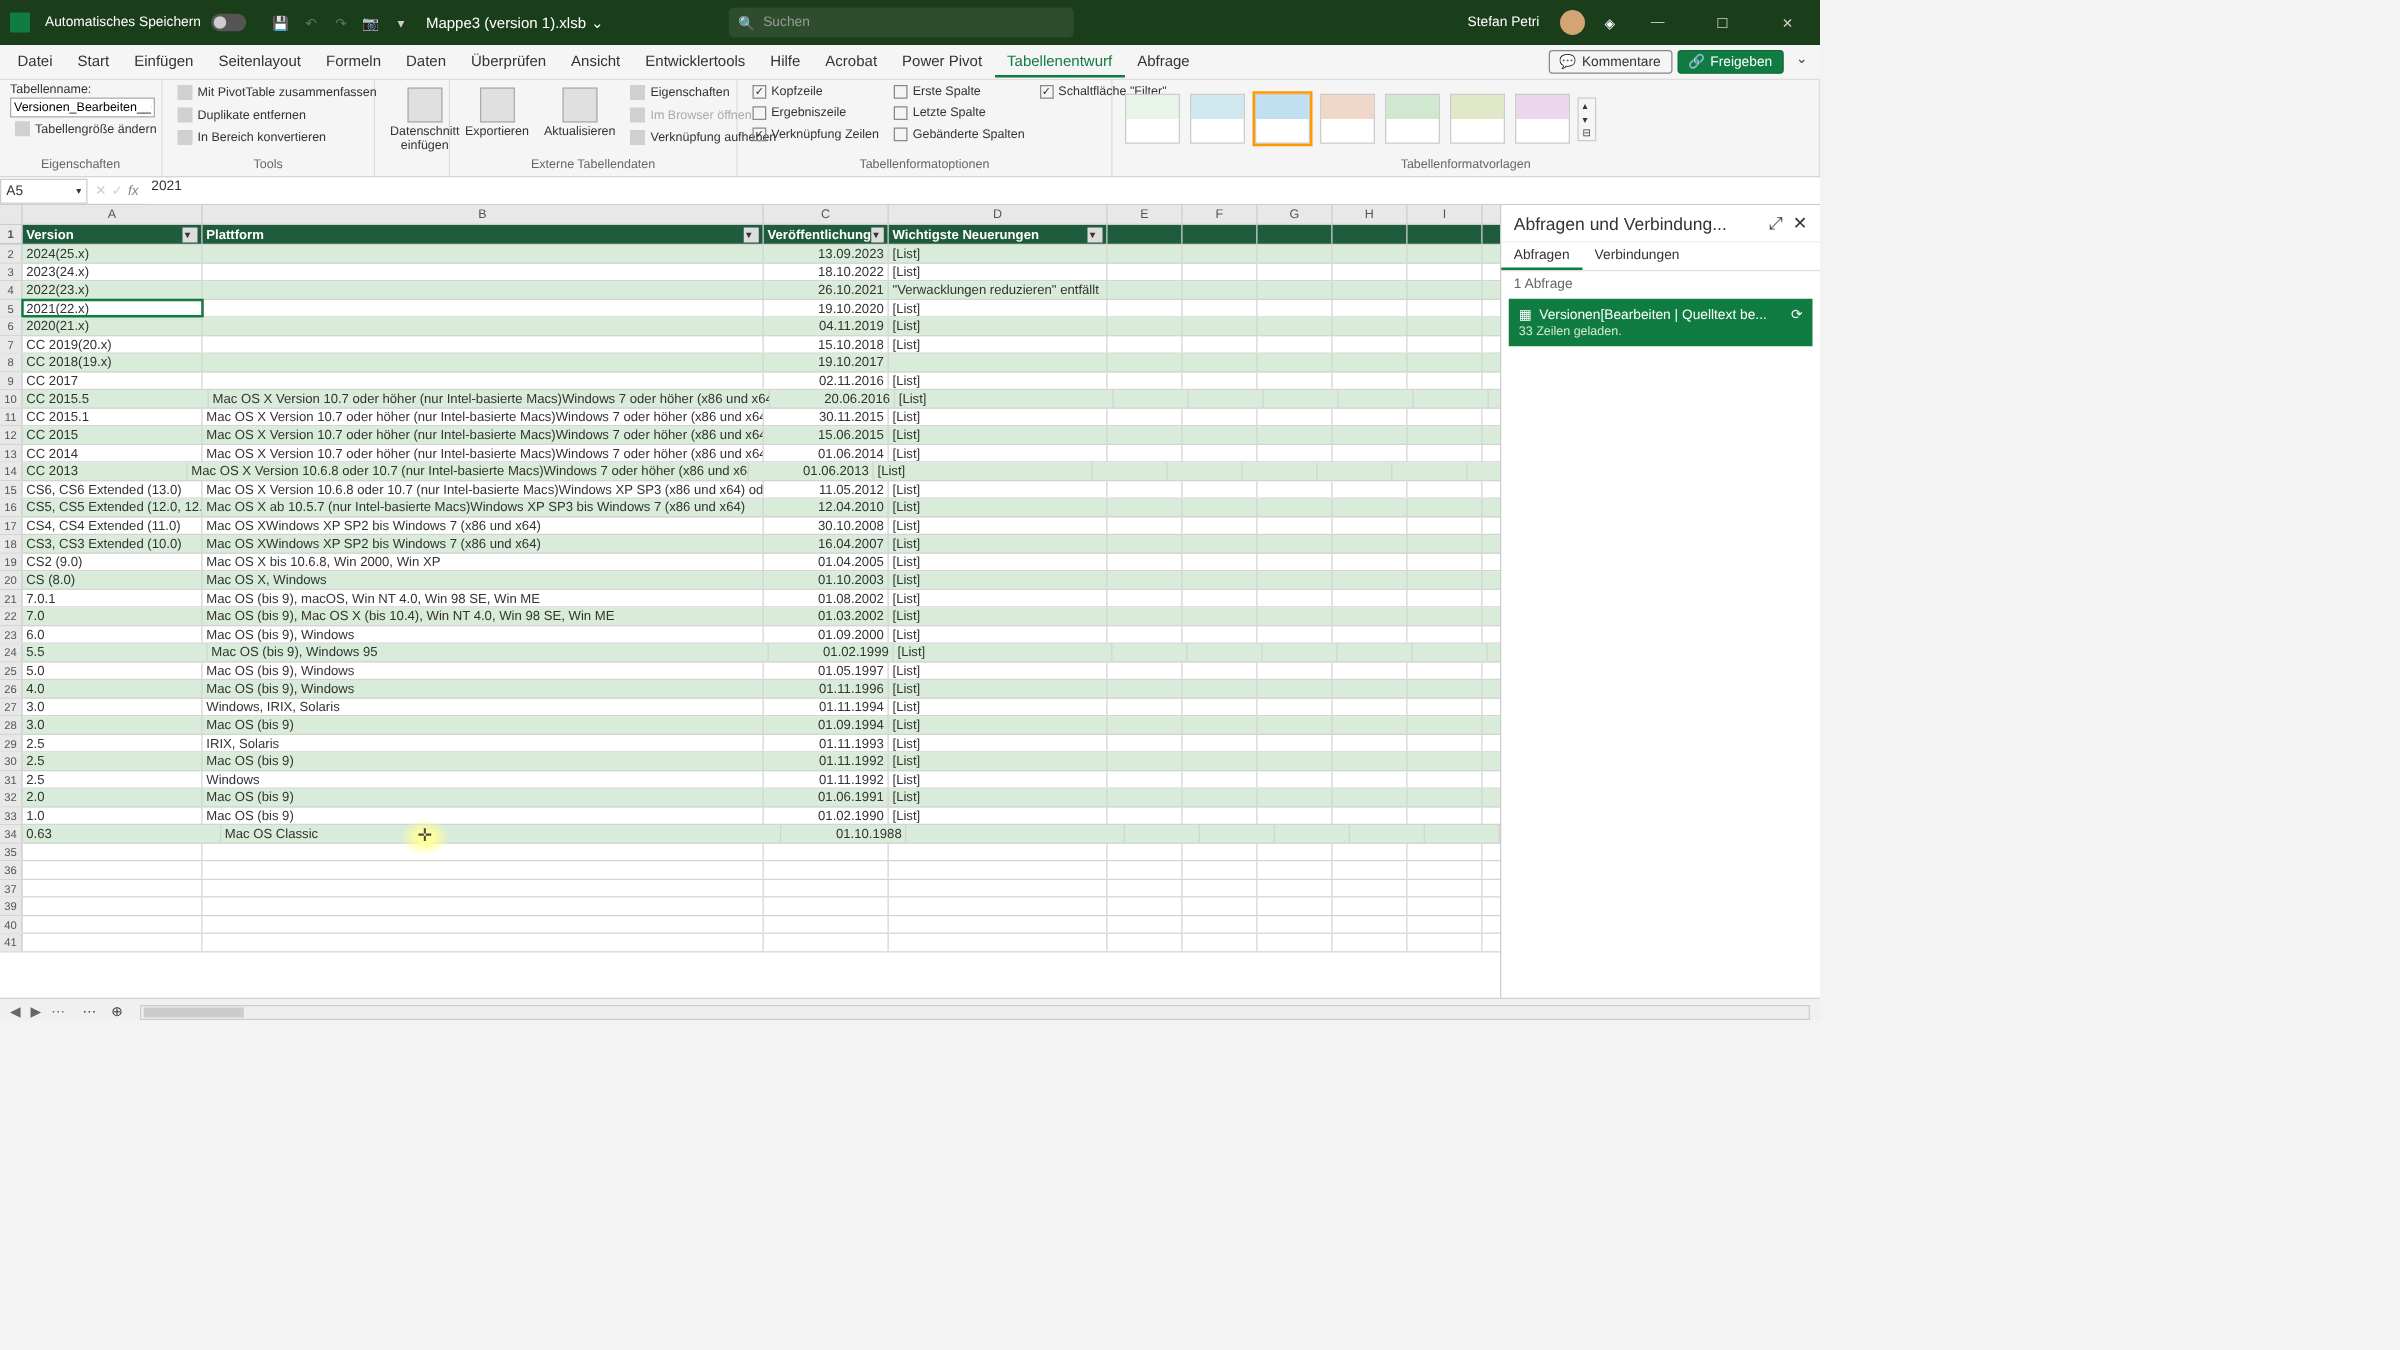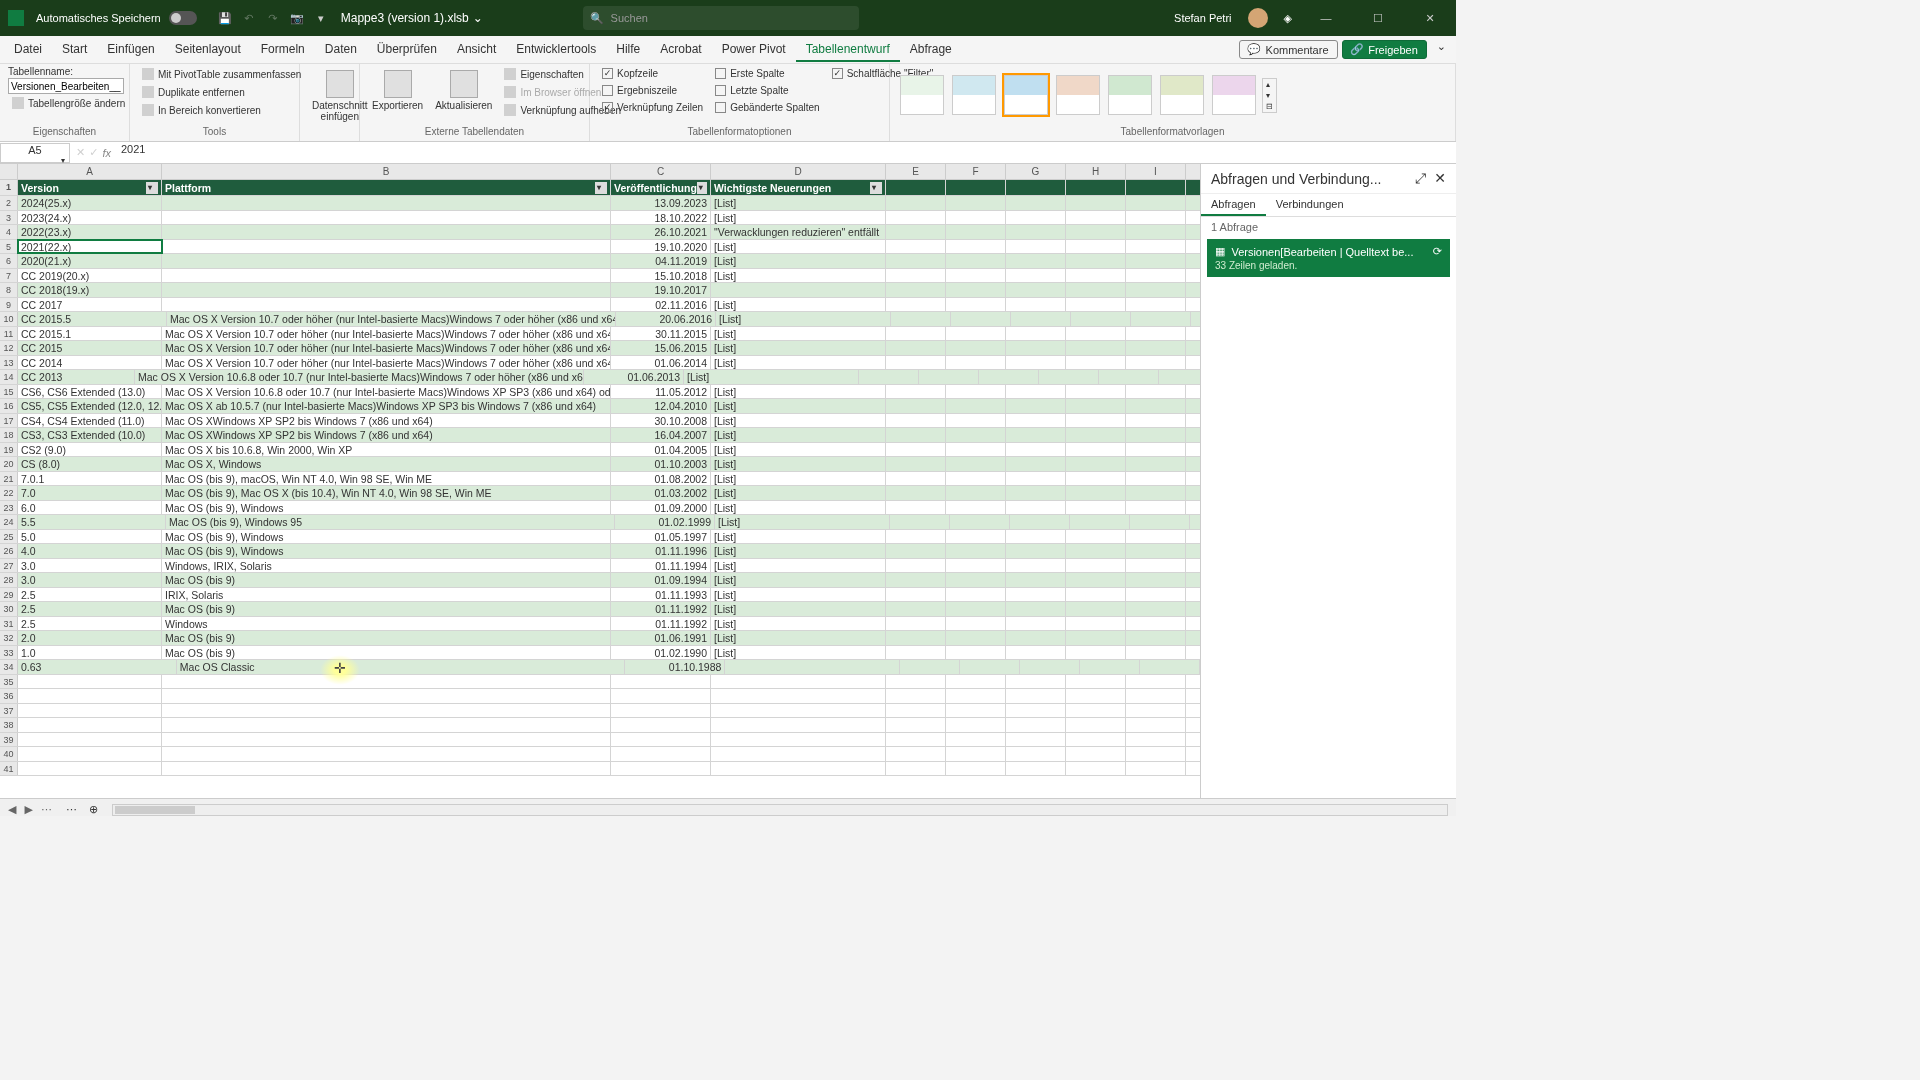--- a/index.html
+++ b/index.html
@@ -36,21 +36,21 @@
 .ribbon-stack { display: flex; flex-direction: column; gap: 2px; }
 .ribbon-stack-item { font-size: 10px; padding: 2px 4px; white-space: nowrap; display: flex; align-items: center; gap: 4px; }
 .small-icon { width: 12px; height: 12px; background: #d0d0d0; display: inline-block; }
 .chk { width: 11px; height: 11px; border: 1px solid #888; display: inline-block; vertical-align: middle; }
 .chk.on::after { content: '✓'; font-size: 9px; line-height: 9px; color: #333; display: block; text-align: center; }
 .tbl-style { width: 44px; height: 40px; border: 1px solid #ccc; margin: 2px; display: inline-block; background: linear-gradient(#e8f4e8 50%, #fff 50%); }
 .tbl-name-input { width: 116px; height: 16px; border: 1px solid #aaa; font-size: 10px; padding: 0 2px; background: #fff; }
 
 
 .formula-bar { height: 22px; background: #fff; border-bottom: 1px solid #ccc; display: flex; align-items: center; }
-.name-box { width: 70px; height: 20px; border: 1px solid #ccc; padding: 0 4px; font-size: 11px; display: flex; align-items: center; background: #fff; flex-direction: column; }
+.name-box { width: 70px; height: 20px; border: 1px solid #ccc; padding: 0 4px; font-size: 11px; display: flex; align-items: center; background: #fff; }
 .fx-area { display: flex; align-items: center; gap: 4px; padding: 0 6px; color: #888; }
 .formula-input { flex: 1; padding: 0 4px; font-size: 11px; height: 20px; border: none; background: #fff; }
 
 
 .main-area { display: flex; height: 634px; }
 .grid-container { flex: 1; position: relative; overflow: hidden; background: #fff; }
 .col-headers { height: 16px; display: flex; background: #e8e8e8; border-bottom: 1px solid #ccc; }
 .corner { width: 18px; border-right: 1px solid #ccc; background: #e8e8e8; }
 .col-h { border-right: 1px solid #ccc; text-align: center; font-size: 10px; color: #555; line-height: 15px; }
 .grid-body { position: relative; }
@@ -464,21 +464,21 @@
           <div class="cell r" style="width:100px">01.06.2014</div>
           <div class="cell" style="width:175px">[List]</div>
           <div class="cell" style="width:60px"></div>
           <div class="cell" style="width:60px"></div>
           <div class="cell" style="width:60px"></div>
           <div class="cell" style="width:60px"></div>
           <div class="cell" style="width:60px"></div>
         </div>
         <div class="row band">
           <div class="row-h">14</div>
-          <div class="cell" style="width:117px">CC 2013</div>
+          <div class="cell" style="width:132px">CC 2013</div>
           <div class="cell" style="width:449px">Mac OS X Version 10.6.8 oder 10.7 (nur Intel-basierte Macs)Windows 7 oder höher (x86 und x64)</div>
           <div class="cell r" style="width:100px">01.06.2013</div>
           <div class="cell" style="width:175px">[List]</div>
           <div class="cell" style="width:60px"></div>
           <div class="cell" style="width:60px"></div>
           <div class="cell" style="width:60px"></div>
           <div class="cell" style="width:60px"></div>
           <div class="cell" style="width:60px"></div>
         </div>
         <div class="row">
@@ -740,32 +740,20 @@
           <div class="cell" style="width:100px"></div>
           <div class="cell" style="width:175px"></div>
           <div class="cell" style="width:60px"></div>
           <div class="cell" style="width:60px"></div>
           <div class="cell" style="width:60px"></div>
           <div class="cell" style="width:60px"></div>
           <div class="cell" style="width:60px"></div>
         </div>
         <div class="row">
           <div class="row-h">37</div>
-          <div class="cell" style="width:144px"></div>
-          <div class="cell" style="width:449px"></div>
-          <div class="cell" style="width:100px"></div>
-          <div class="cell" style="width:175px"></div>
-          <div class="cell" style="width:60px"></div>
-          <div class="cell" style="width:60px"></div>
-          <div class="cell" style="width:60px"></div>
-          <div class="cell" style="width:60px"></div>
-          <div class="cell" style="width:60px"></div>
-        </div>
-        <div class="row">
-          <div class="row-h">38</div>
           <div class="cell" style="width:144px"></div>
           <div class="cell" style="width:449px"></div>
           <div class="cell" style="width:100px"></div>
           <div class="cell" style="width:175px"></div>
           <div class="cell" style="width:60px"></div>
           <div class="cell" style="width:60px"></div>
           <div class="cell" style="width:60px"></div>
           <div class="cell" style="width:60px"></div>
           <div class="cell" style="width:60px"></div>
         </div>

